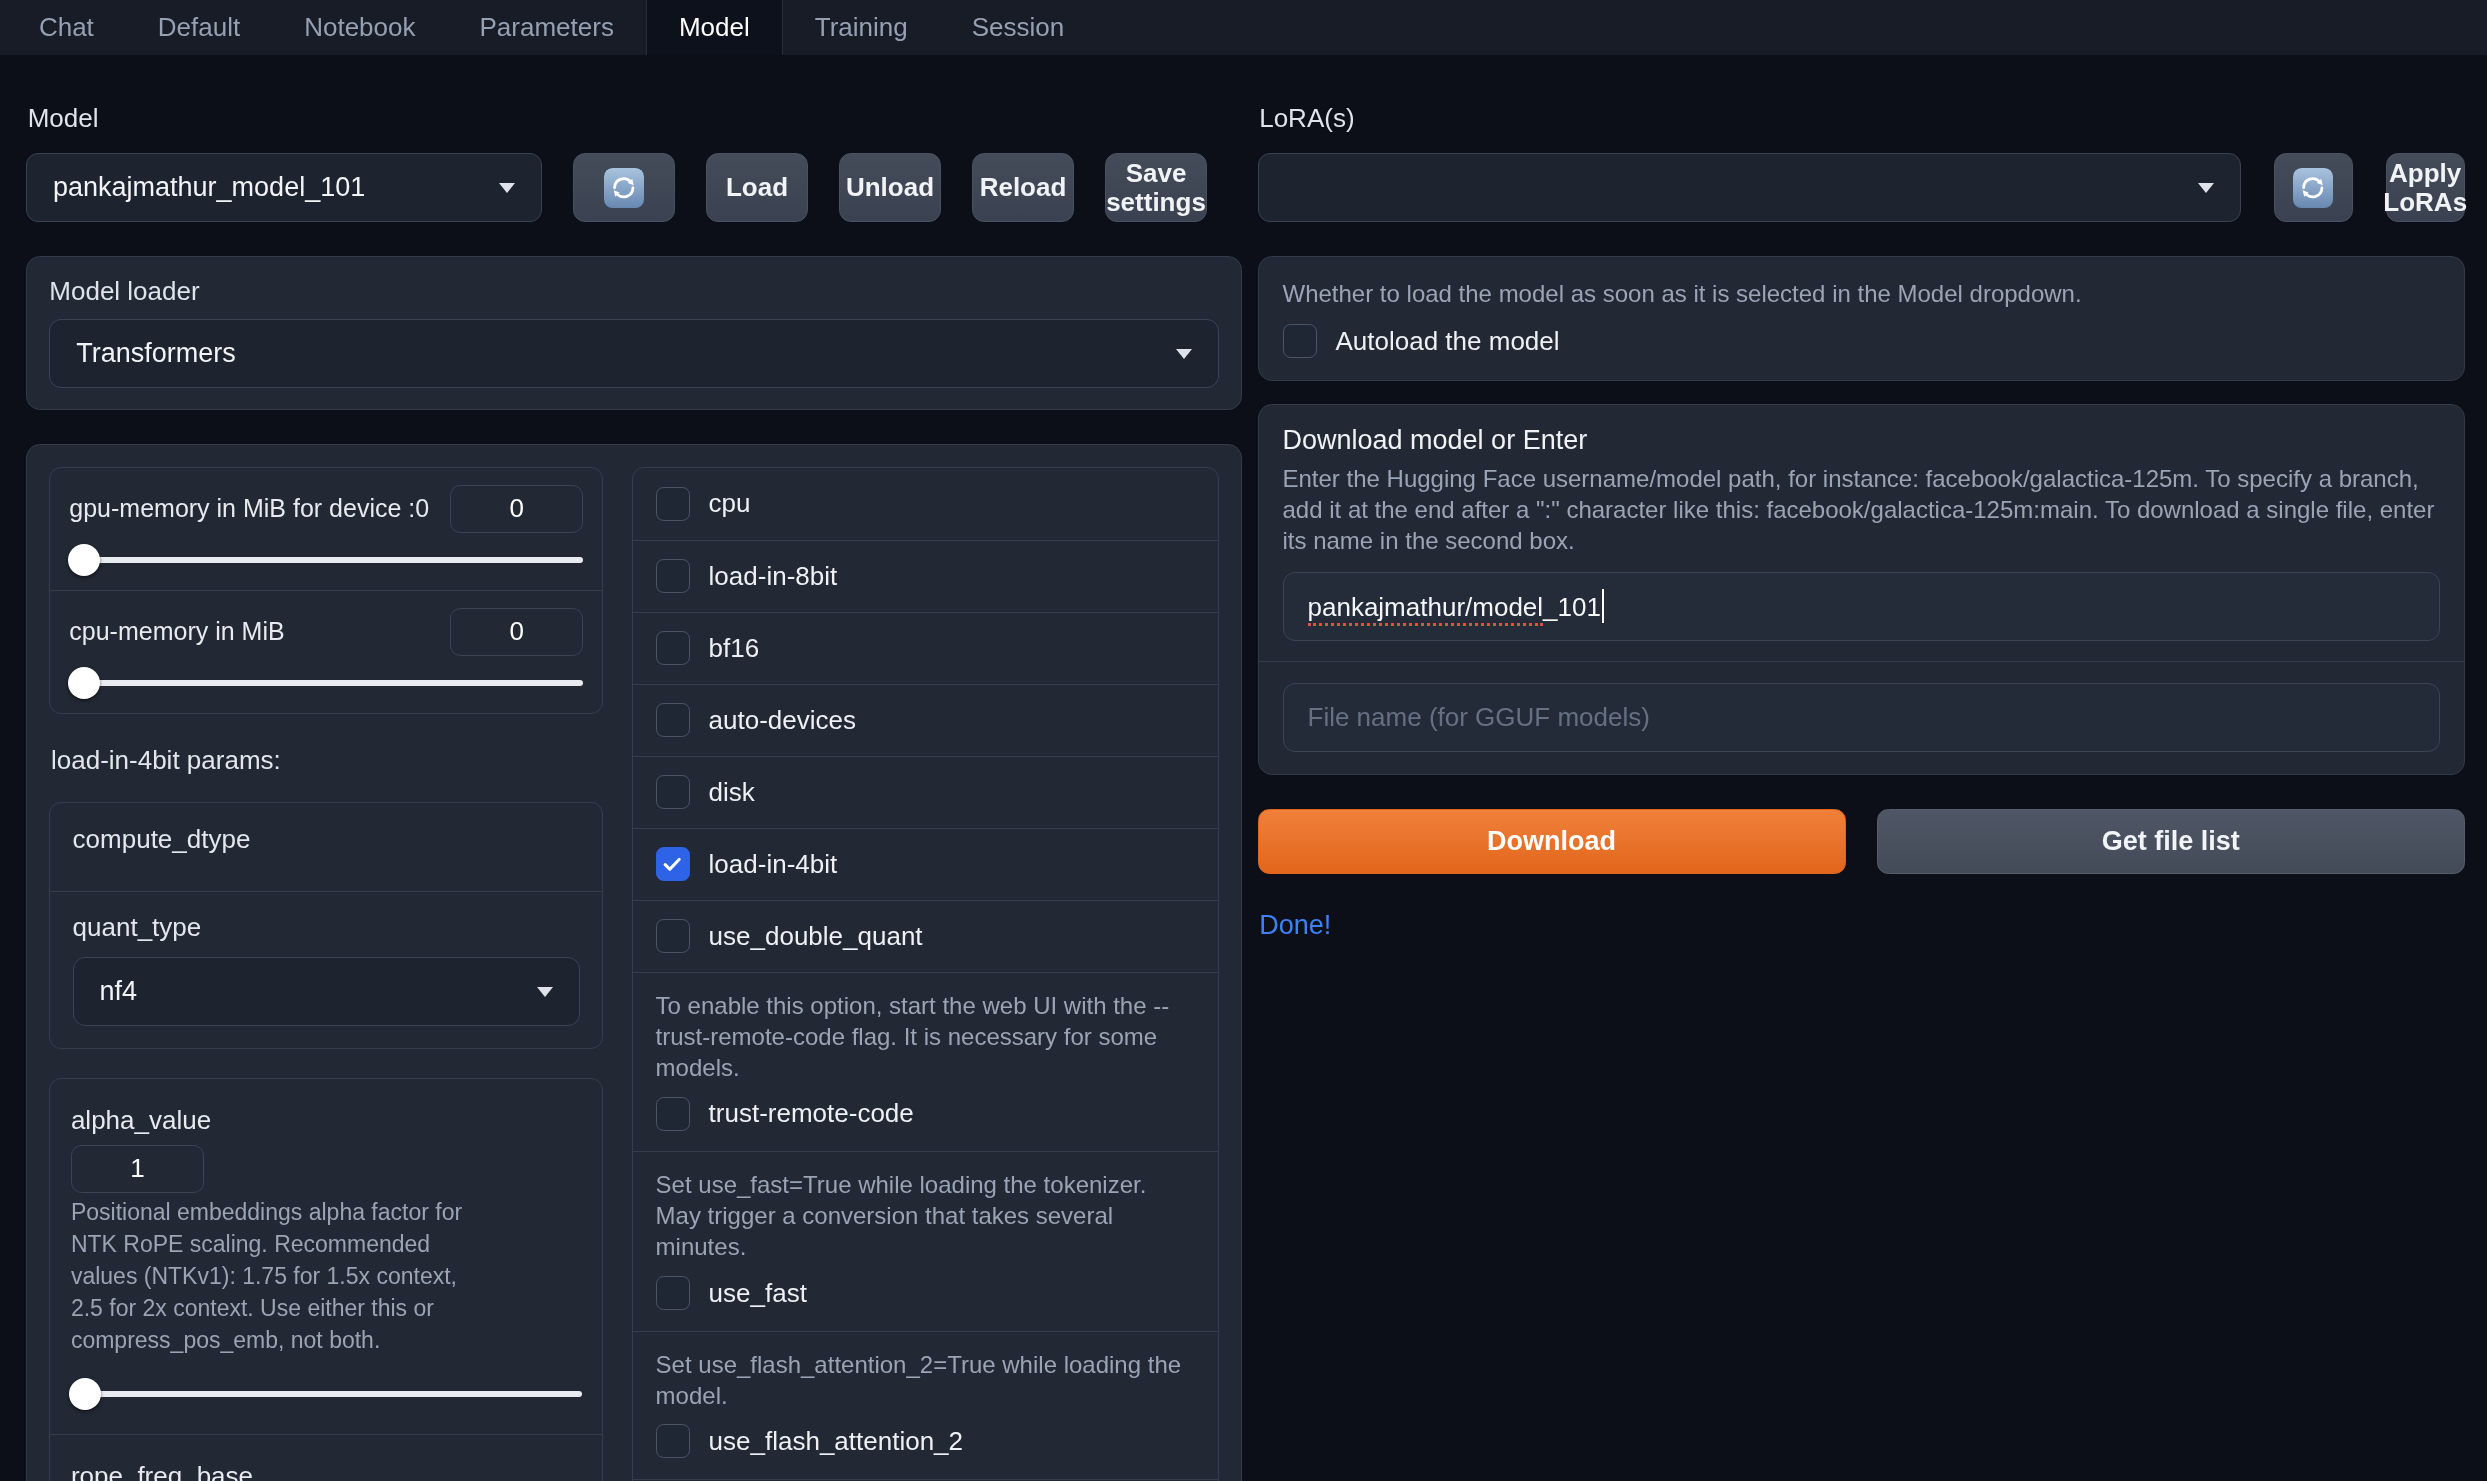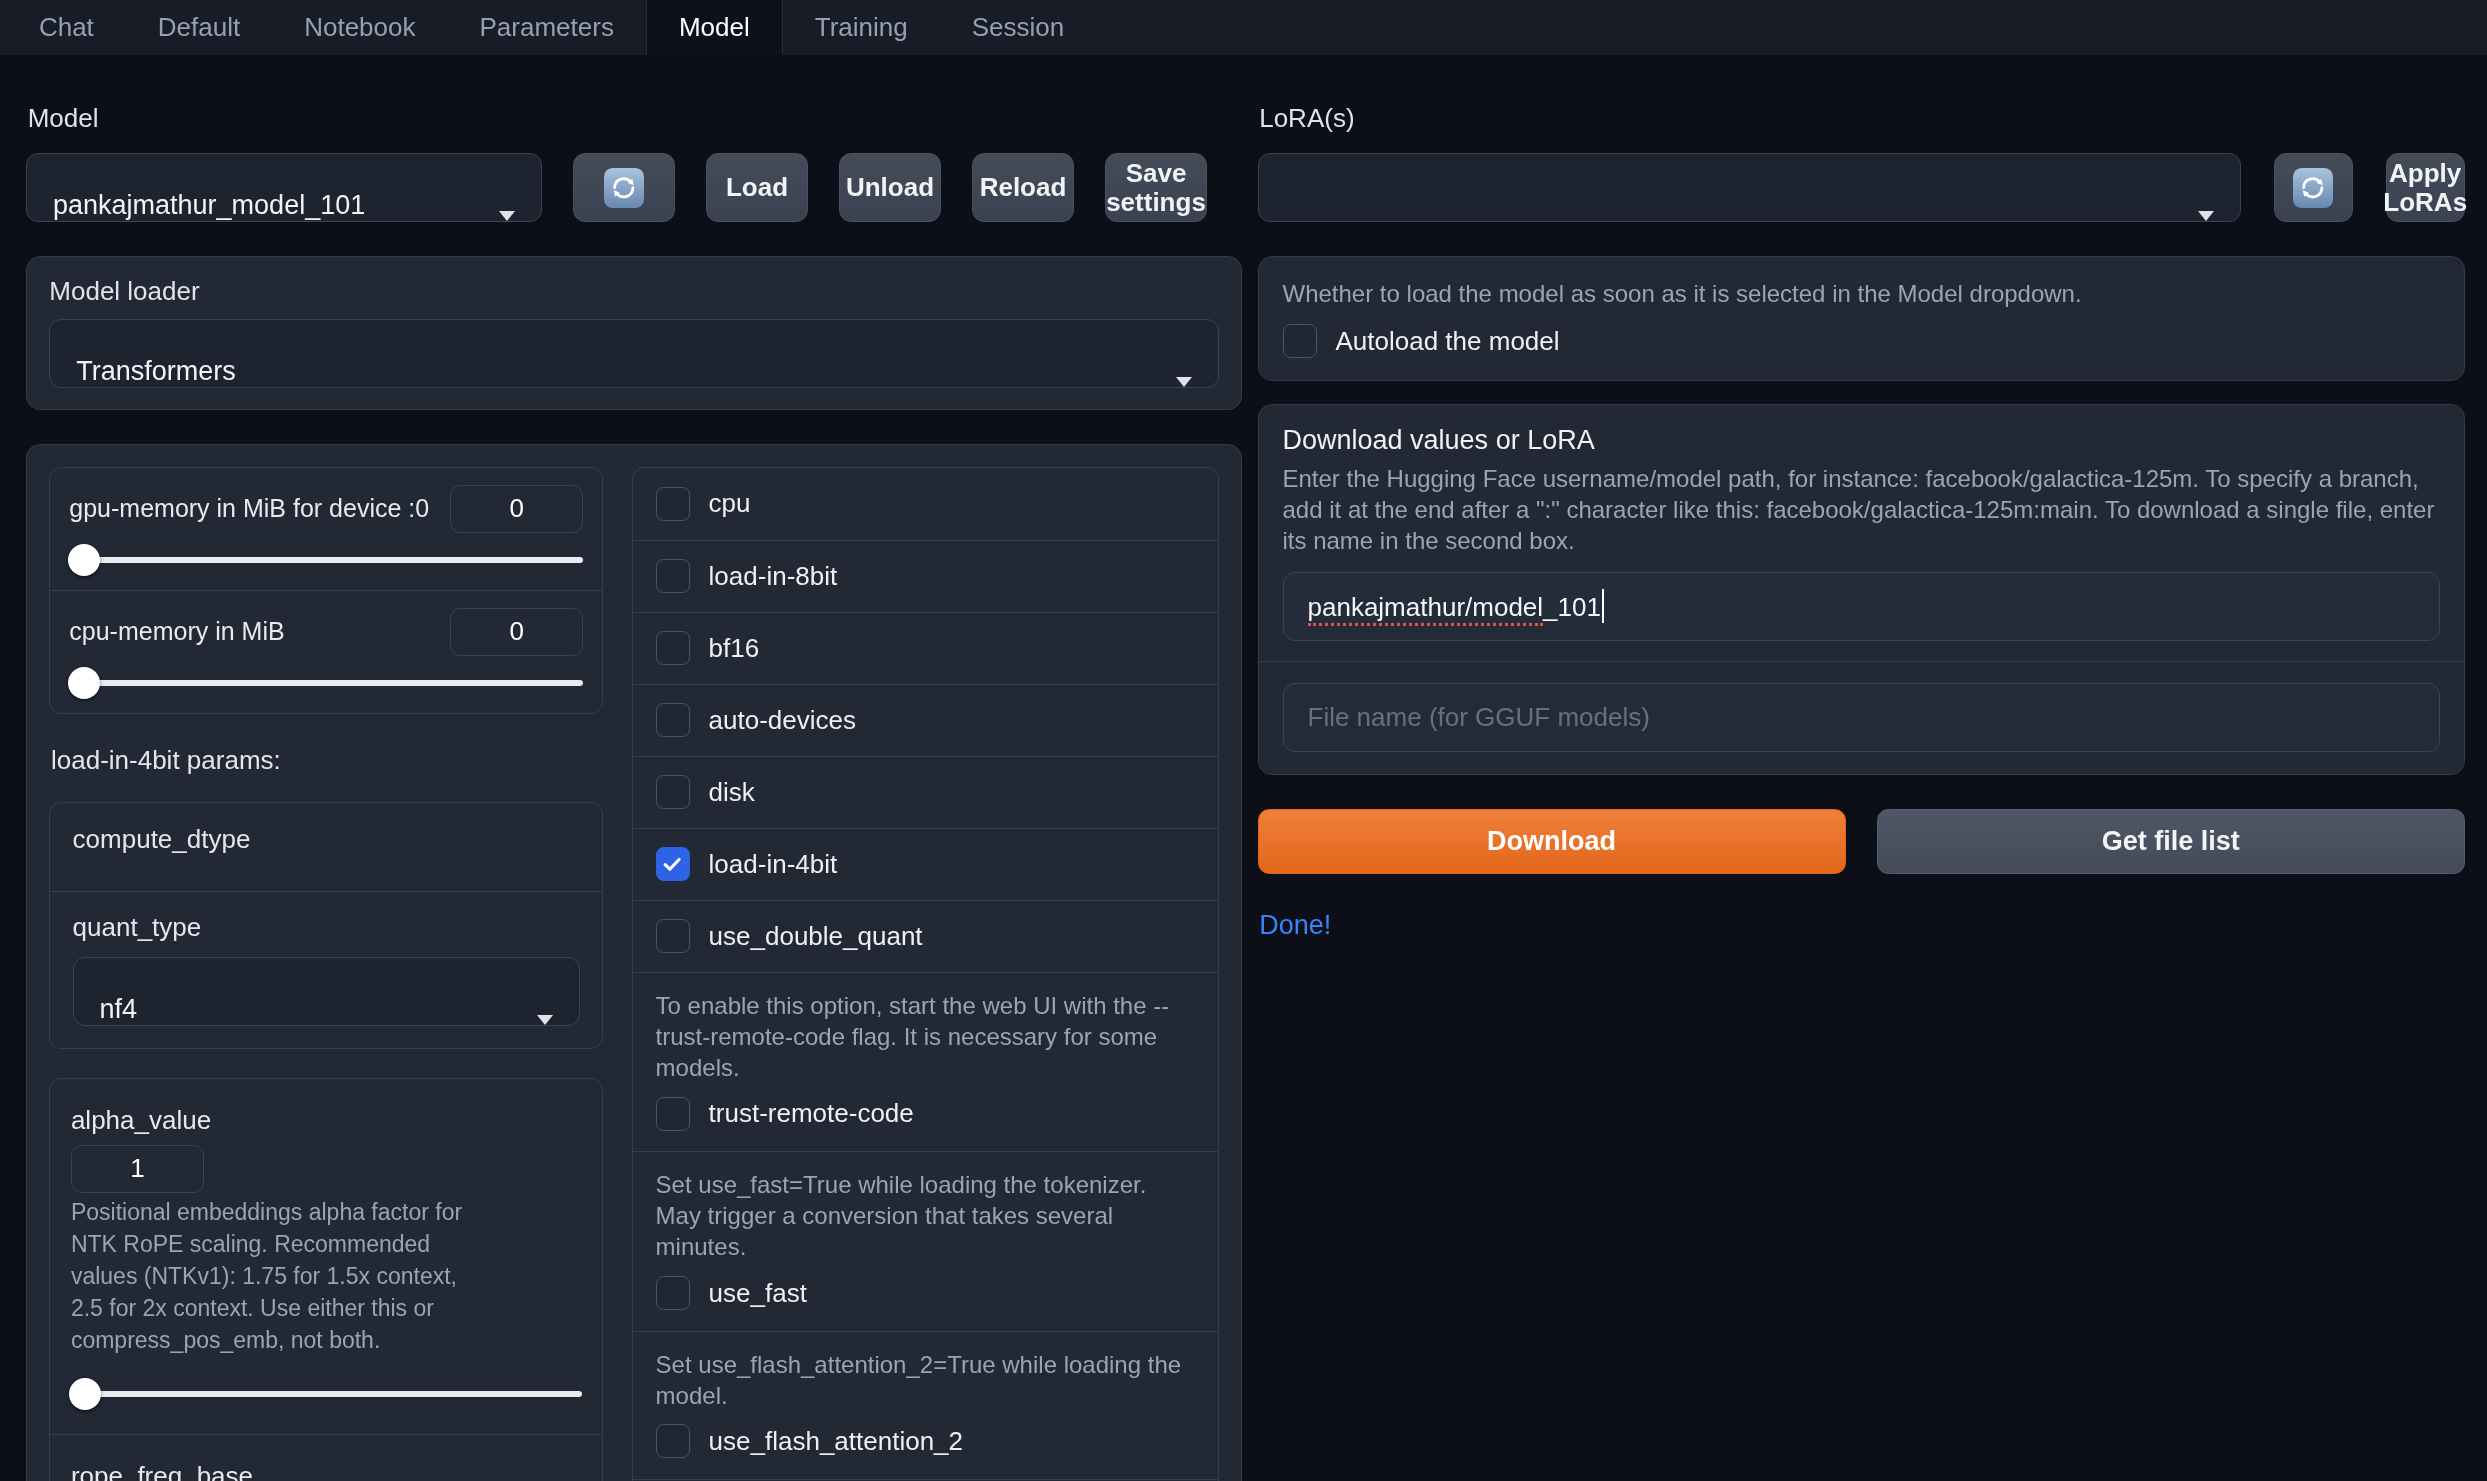--- a/index.html
+++ b/index.html
@@ -14,21 +14,21 @@
   .tab { padding:0 32px; display:flex; align-items:center; font-size:26px; color:#95a0b2; cursor:pointer; }
   .tab.active { background:#0d111b; color:#ffffff; border-left:0.9px solid #262d3a; border-right:0.9px solid #262d3a; }
   
   .content { display:flex; gap:15.5px; padding:48px 22.3px 0 26px; align-items:flex-start; }
   .col-left { width:1216px; flex:none; }
   .col-right { flex:1; min-width:0; }
   .sec-label { font-size:26px; color:#dfe3ea; margin:0 0 19px 1.7px; }
   .row { display:flex; }
   
   .dd { background:#1d2430; border:0.9px solid #3b4251; border-radius:12px; height:69px;
-        display:flex; align-items:flex-end; justify-content:space-between; padding:0 26px; cursor:pointer;gap:36px; }
+        display:flex; align-items:center; justify-content:space-between; padding:0 26px; cursor:pointer;gap:36px; }
   .dd .val { font-size:27px; color:#f2f4f7; white-space:nowrap; }
   .caret-down { width:0; height:0; border-left:8.6px solid transparent; border-right:8.6px solid transparent;
         border-top:10.3px solid #dfe3e9; flex:none; }
   .btn { background:linear-gradient(180deg,#444c5a,#3a4150); border:0.9px solid #4a5261; border-radius:12px;
         color:#f1f3f6; font-weight:700; font-size:26px; line-height:1.08; display:flex; align-items:center;
         justify-content:center; text-align:center; height:69px; cursor:pointer; padding:0 8.6px; }
   .panel { background:#222834; border:0.9px solid #333a48; border-radius:13.8px; }
   .groupbox { border:0.9px solid #363d4b; border-radius:12px; }
   .num { background:#222834; border:0.9px solid #3c4351; border-radius:10.3px; height:48px; width:133px;
         color:#ffffff; font-size:26px; text-align:center; font-family:inherit; flex:none; }
@@ -314,21 +314,21 @@
 
     <div class="panel autoload-panel">
       <div class="info">Whether to load the model as soon as it is selected in the Model dropdown.</div>
       <div class="cbrow">
         <span class="cb"></span>
         <span class="cbl">Autoload the model</span>
       </div>
     </div>
 
     <div class="panel dl-panel">
-      <div class="dl-title">Download values or LoRA</div>
+      <div class="dl-title">Download model or Enter</div>
       <div class="info">Enter the Hugging Face username/model path, for instance: facebook/galactica-125m. To specify a branch, add it at the end after a ":" character like this: facebook/galactica-125m:main. To download a single file, enter its name in the second box.</div>
       <div class="txtin">
         <span>
           <span class="spellerr">pankajmathur/model</span><span>_101</span><span class="cursorbar"></span>
         </span>
       </div>
       <div class="dl-divider"></div>
       <input class="txtin second" placeholder="File name (for GGUF models)" style="">
     </div>
 

